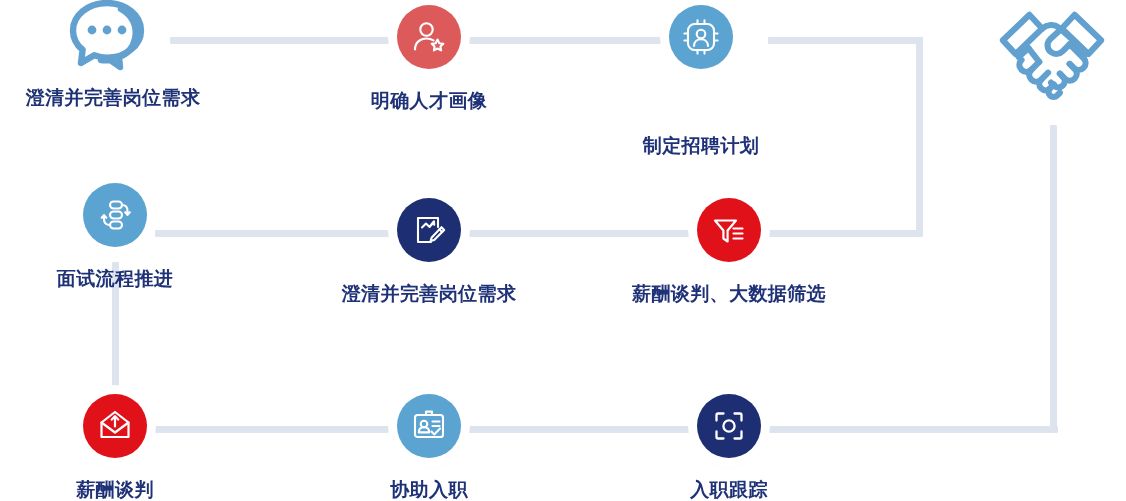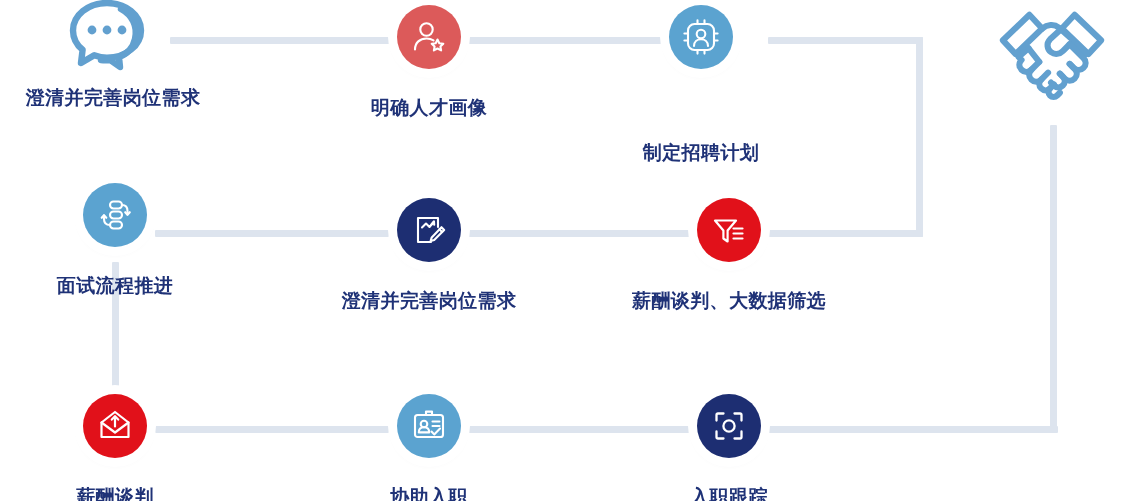--- a/index.html
+++ b/index.html
@@ -20,21 +20,21 @@
   
   .node{position:absolute;z-index:5;display:flex;flex-direction:column;align-items:center;}
   .badge{
     width:64px;height:64px;border-radius:50%;
     display:flex;align-items:center;justify-content:center;
     box-shadow:0 0 0 9px #ffffff, 0 3px 9px rgba(40,60,110,.17);
     position:relative;
   }
   .badge svg{display:block;}
   .caption{
-    margin-top:26px;
+    margin-top:19px;
     font-size:19px;
     line-height:26px;
     color:#1f3277;
     white-space:nowrap;
     letter-spacing:.4px;
     font-weight:600;
   }
   
   .deco{position:absolute;z-index:6;}
 </style>

